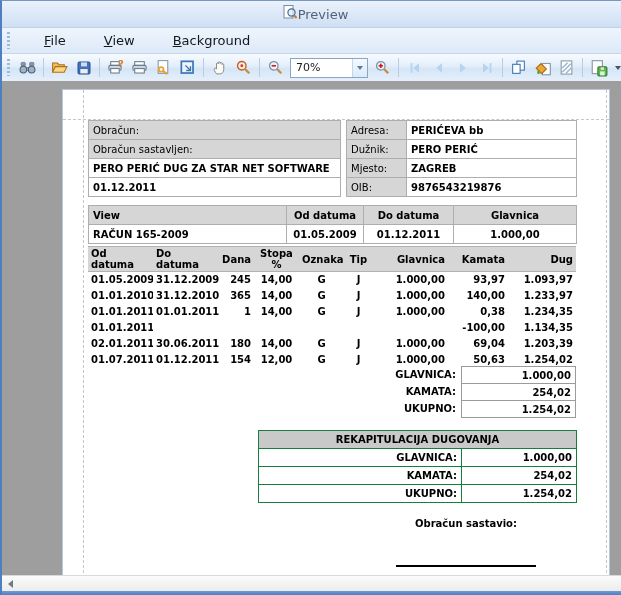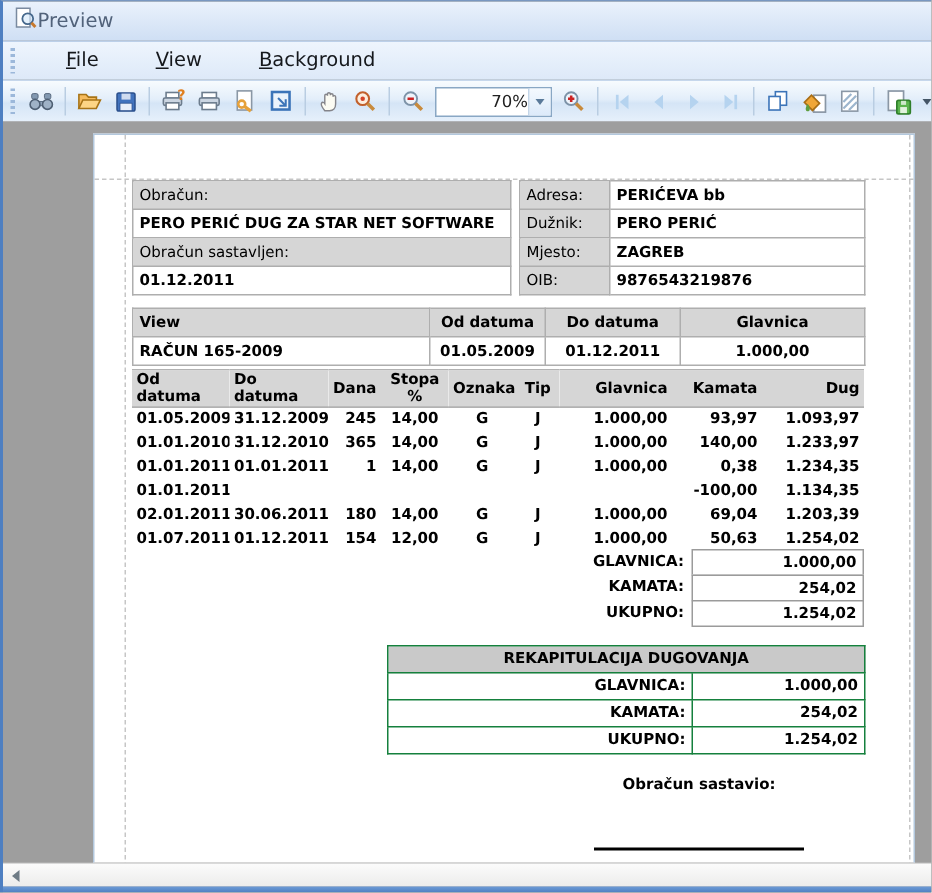--- a/index.html
+++ b/index.html
@@ -4,42 +4,42 @@
 <style>
   * { margin:0; padding:0; box-sizing:border-box; }
   html,body { width:621px; height:595px; overflow:hidden; background:#9e9e9e;
               font-family:"DejaVu Sans", sans-serif; }
   .window { width:621px; height:595px; display:flex; flex-direction:column;
             border-left:2px solid #4e7fc1; border-top:1px solid #7897c0; overflow:hidden; }
 
   
   .titlebar { height:27px; flex:0 0 27px; display:flex; align-items:center; gap:0;
               padding-left:7px; background:linear-gradient(#eaf2fc,#cfdff4);
-              border-bottom:1px solid #bcd0e9; }
+              border-bottom:1px solid #bcd0e9;justify-content:center; }
   .title-text { font-size:13px; color:#51627a; }
 
   
   .menubar { height:25px; flex:0 0 25px; display:flex; align-items:center; gap:20px;
              padding-left:5px; background:linear-gradient(#eef5fd,#dde9f8); }
   .menu-item { display:inline-block; font-size:13px; color:#15181c; padding:3px 9px; cursor:default; }
   .menu-item::first-letter { text-decoration:underline; }
 
   
   .toolbar { height:28px; flex:0 0 28px; display:flex; align-items:center; gap:1px;
              padding-left:5px; white-space:nowrap; overflow:hidden;
              background:linear-gradient(#f7fbfe 0%, #e3eefa 45%, #d5e5f6 55%, #e6f0fb 100%);
              border-top:1px solid #c6d7ec; }
   .grip { width:3px; height:17px; margin-right:5px; flex:0 0 3px;
           background:repeating-linear-gradient(to bottom,#9cb8da 0 2px,transparent 2px 4px); }
   .tbtn { width:23px; height:23px; display:flex; align-items:center; justify-content:center;
           border-radius:2px; flex:0 0 23px; }
   .tbtn svg { display:block; }
   .tsep { width:1px; height:19px; background:#b9cde2; margin:0 3px; flex:0 0 1px; }
   .zoom-combo { width:78px; height:20px; background:#fff; border:1px solid #89a7c4;
-                display:flex; align-items:center; margin:0 2px; flex:0 0 78px;text-align:right; }
+                display:flex; align-items:center; margin:0 2px; flex:0 0 78px; }
   .zoom-combo .zc-text { flex:1; font-size:11px; color:#222; padding-left:5px; }
   .zc-btn { width:15px; height:100%; display:flex; align-items:center; justify-content:center;
             background:linear-gradient(#f4f9fe,#dceafa); border-left:1px solid #c3d5e8; }
   .zc-arrow { width:0; height:0; border-left:3.5px solid transparent;
               border-right:3.5px solid transparent; border-top:4px solid #5a7a9a; }
   .caret-down { width:0; height:0; border-left:3.5px solid transparent;
                 border-right:3.5px solid transparent; border-top:4px solid #445566; margin-left:2px; }
 
   
   .preview { flex:1 1 auto; position:relative; background:#9e9e9e; overflow:hidden;padding-left:48px; }
@@ -279,24 +279,24 @@
       <div class="guide-h"></div>
       <div class="guide-v gv-l"></div>
       <div class="guide-v gv-r"></div>
 
       <table class="doc-abs bordered info-left">
         <tbody>
             <tr>
               <td class="lbl">Obračun:</td>
             </tr>
         <tr>
+              <td class="lbl">Obračun sastavljen:</td>
+            </tr>
+        <tr>
               <td class="val">PERO PERIĆ DUG ZA STAR NET SOFTWARE</td>
-            </tr>
-        <tr>
-              <td class="lbl">Obračun sastavljen:</td>
             </tr>
         <tr>
               <td class="val">01.12.2011</td>
             </tr>
       </tbody>
         </table>
 
       <table class="doc-abs bordered info-right">
         <colgroup>
             <col style="width:60px">

